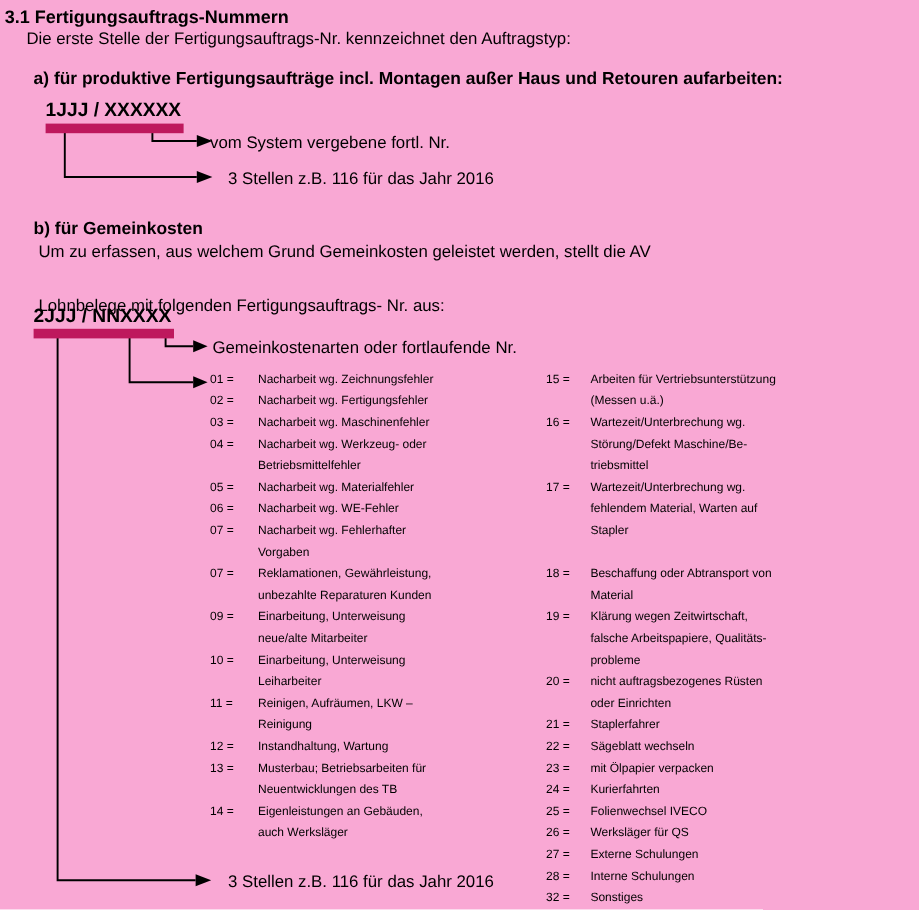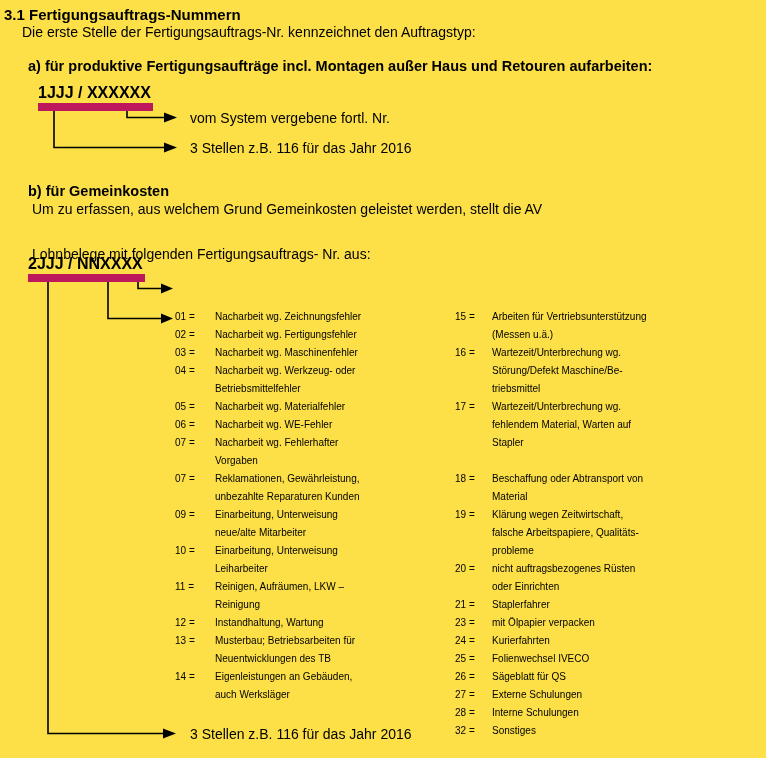--- a/index.html
+++ b/index.html
@@ -1,17 +1,17 @@
 <!DOCTYPE html>
 <html><head>
 <meta charset="utf-8">
 <style>
   html,body { margin:0; padding:0; background:#ffffff; }
   .page {
-    position:relative; width:766px; height:758px; background:#fde047;
+    position:relative; width:766px; height:758px; background:#f9a8d4;
     color:#000; font-family:"Liberation Sans", sans-serif; overflow:hidden;
   }
   .abs { position:absolute; }
   .title { font-size:15px; font-weight:bold; white-space:nowrap; }
   .body-text { font-size:14px; white-space:nowrap; }
   .heading { font-size:14.5px; font-weight:bold; white-space:nowrap; }
   .code-head {
     display:inline-block; font-size:16px; font-weight:bold;
     border-bottom:8px solid #be185d; padding:0 2px 1px 0; white-space:nowrap;
   }
@@ -49,29 +49,30 @@
     <polygon points="163,728.5 176,733.5 163,738.5"></polygon>
   </svg>
 
   <div class="abs title" style="left:4px; top:6px;">3.1 Fertigungsauftrags-Nummern</div>
   <div class="abs body-text" style="left:22px; top:24px;">Die erste Stelle der Fertigungsauftrags-Nr. kennzeichnet den Auftragstyp:</div>
 
   <div class="abs heading" style="left:28px; top:58px;">a) für produktive Fertigungsaufträge incl. Montagen außer Haus und Retouren aufarbeiten:</div>
   <div class="abs" style="left:38px; top:84px;">
     <span class="code-head">1JJJ / XXXXXX</span>
   </div>
-  <div class="abs callout" style="left:190px; top:110px;">vom System vergebene fortl. Nr.</div>
+  <div class="abs callout" style="left:175px; top:110px;">vom System vergebene fortl. Nr.</div>
   <div class="abs callout" style="left:190px; top:140px;">3 Stellen z.B. 116 für das Jahr 2016</div>
 
   <div class="abs heading" style="left:28px; top:183px;">b) für Gemeinkosten</div>
   <div class="abs body-text" style="left:32px; top:201px;">Um zu erfassen, aus welchem Grund Gemeinkosten geleistet werden, stellt die AV</div>
   <div class="abs body-text" style="left:32px; top:218px;margin-top:28px;">Lohnbelege mit folgenden Fertigungsauftrags- Nr. aus:</div>
   <div class="abs" style="left:28px; top:255px;">
     <span class="code-head">2JJJ / NNXXXX</span>
   </div>
+  <div class="abs callout" style="left:177px; top:281px;">Gemeinkostenarten oder fortlaufende Nr.</div>
 
   <div id="codes-left" class="col" style="left:175px; top:308px; width:282px;">
       <div class="entry">
         <span class="code-num">01 =</span>
         <span class="code-text">Nacharbeit wg. Zeichnungsfehler</span>
       </div>
       <div class="entry">
         <span class="code-num">02 =</span>
         <span class="code-text">Nacharbeit wg. Fertigungsfehler</span>
       </div>
@@ -168,34 +169,38 @@
       <div class="entry">
         <span class="code-num">20 =</span>
         <span class="code-text">nicht auftragsbezogenes Rüsten
 oder Einrichten</span>
       </div>
       <div class="entry">
         <span class="code-num">21 =</span>
         <span class="code-text">Staplerfahrer</span>
       </div>
       <div class="entry">
+        <span class="code-num">22 =</span>
+        <span class="code-text">Sägeblatt wechseln</span>
+      </div>
+      <div class="entry">
         <span class="code-num">23 =</span>
         <span class="code-text">mit Ölpapier verpacken</span>
       </div>
       <div class="entry">
         <span class="code-num">24 =</span>
         <span class="code-text">Kurierfahrten</span>
       </div>
       <div class="entry">
         <span class="code-num">25 =</span>
         <span class="code-text">Folienwechsel IVECO</span>
       </div>
       <div class="entry">
         <span class="code-num">26 =</span>
-        <span class="code-text">Sägeblatt für QS</span>
+        <span class="code-text">Werksläger für QS</span>
       </div>
       <div class="entry">
         <span class="code-num">27 =</span>
         <span class="code-text">Externe Schulungen</span>
       </div>
       <div class="entry">
         <span class="code-num">28 =</span>
         <span class="code-text">Interne Schulungen</span>
       </div>
       <div class="entry">

